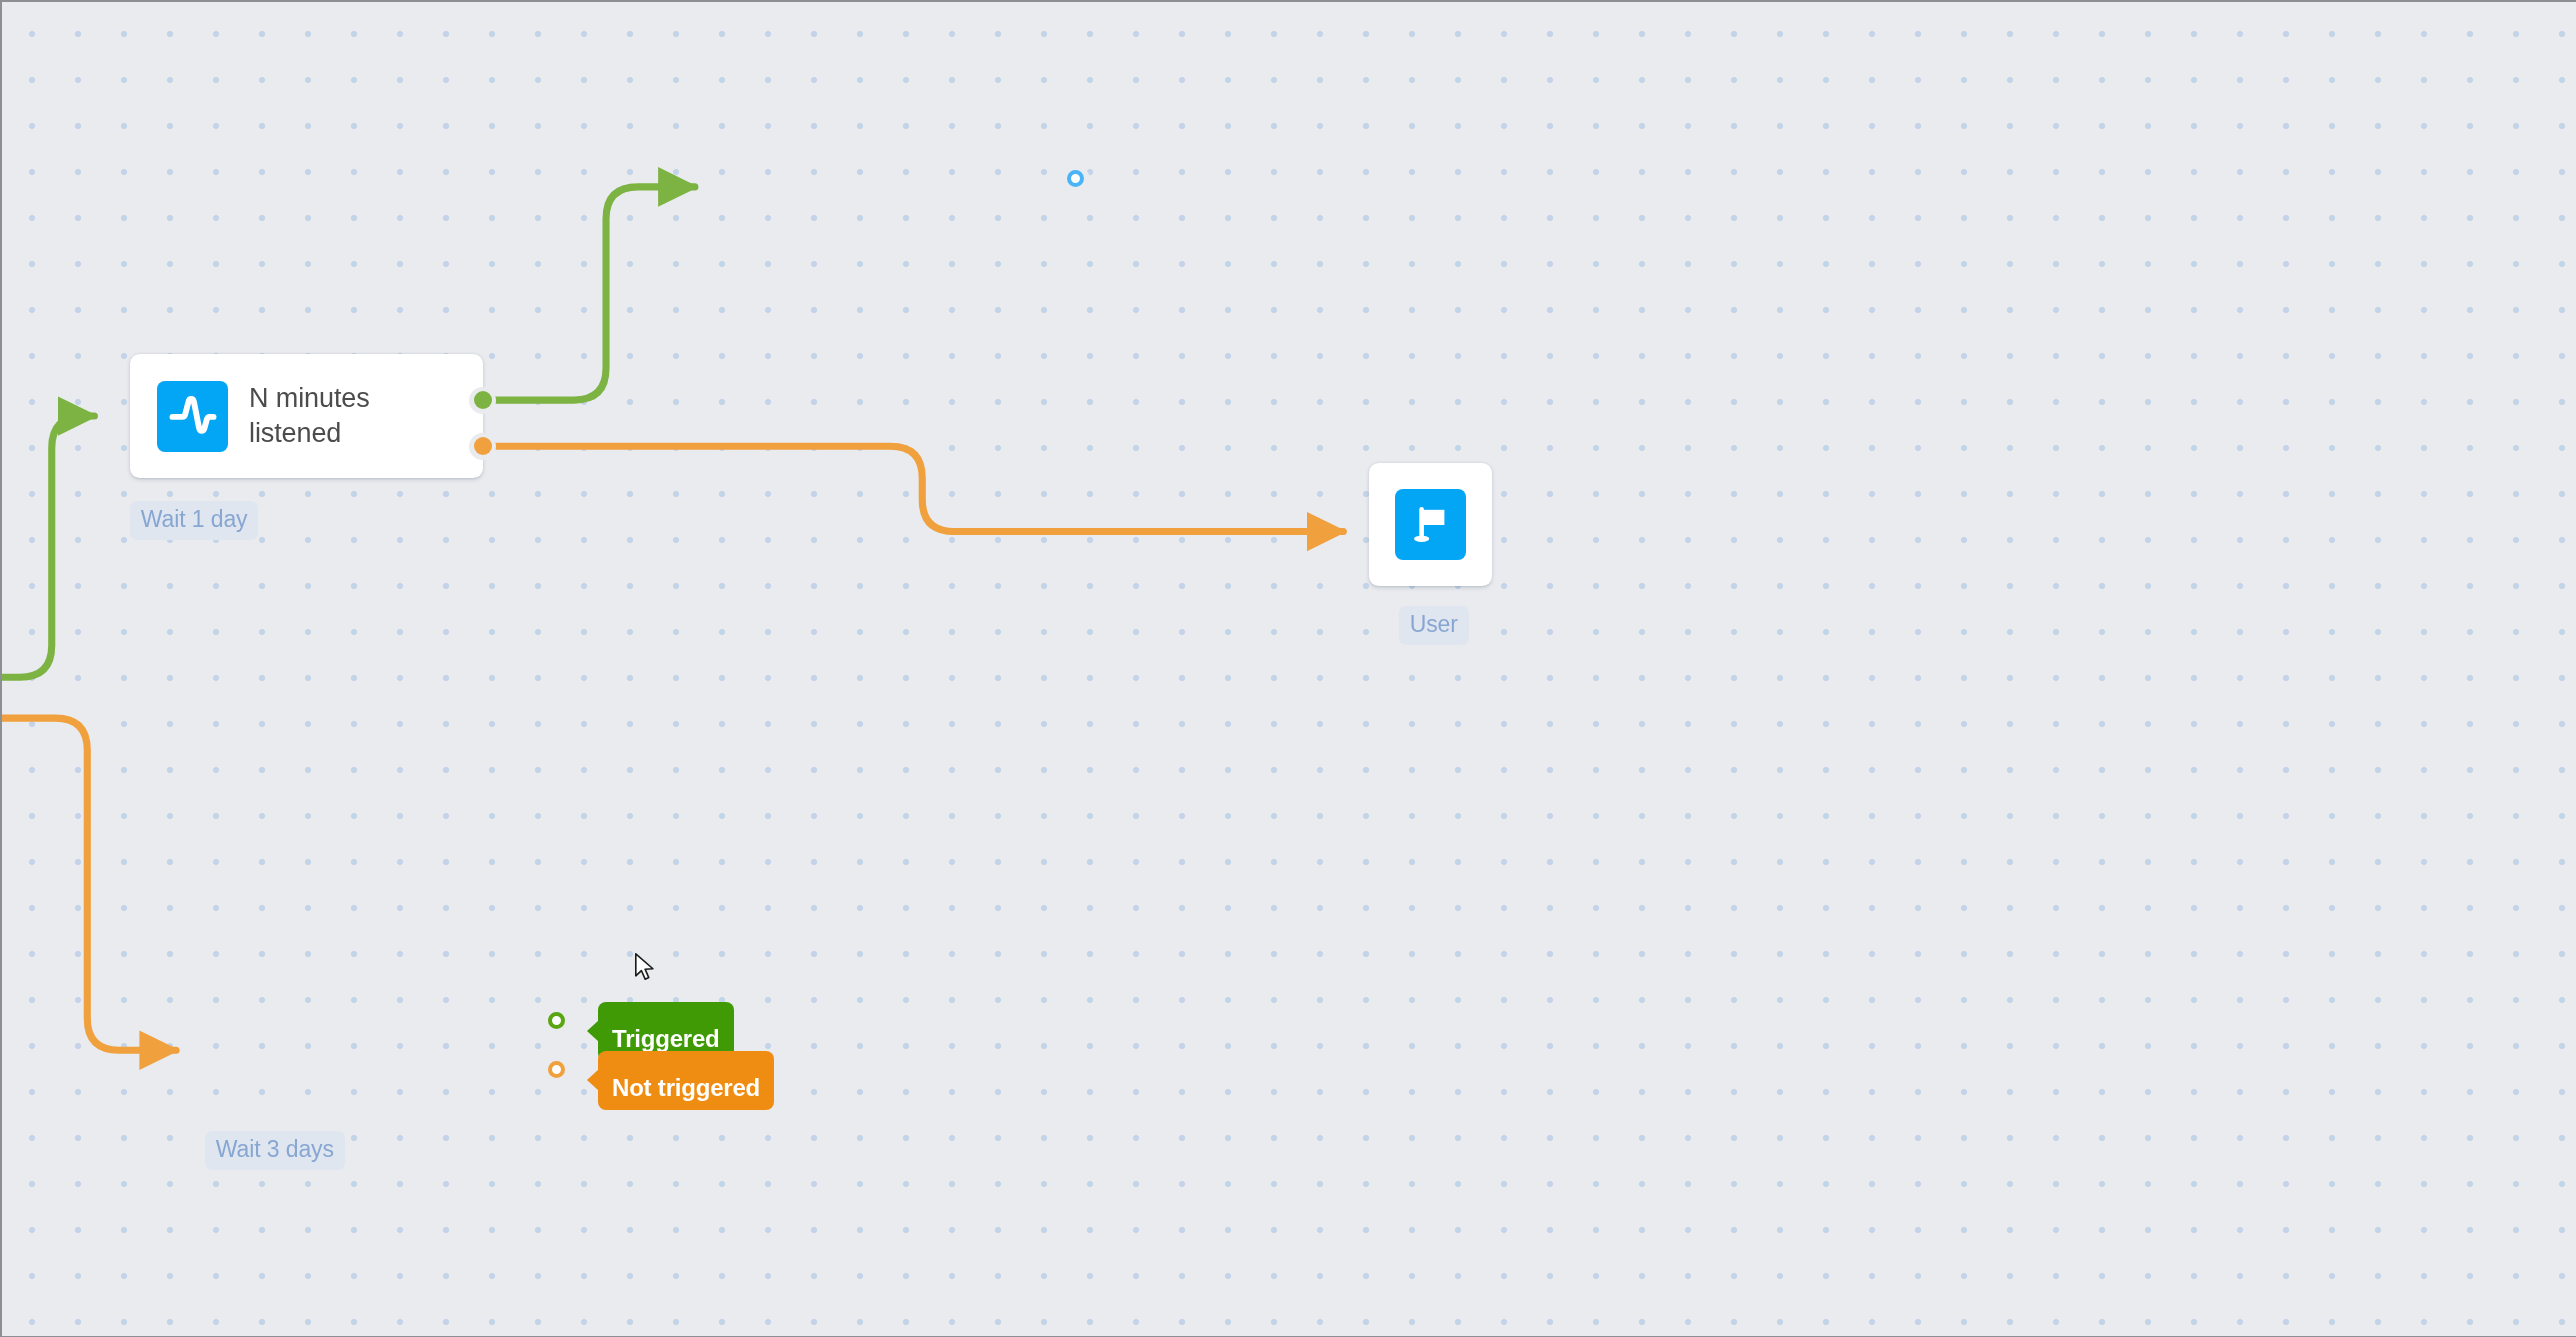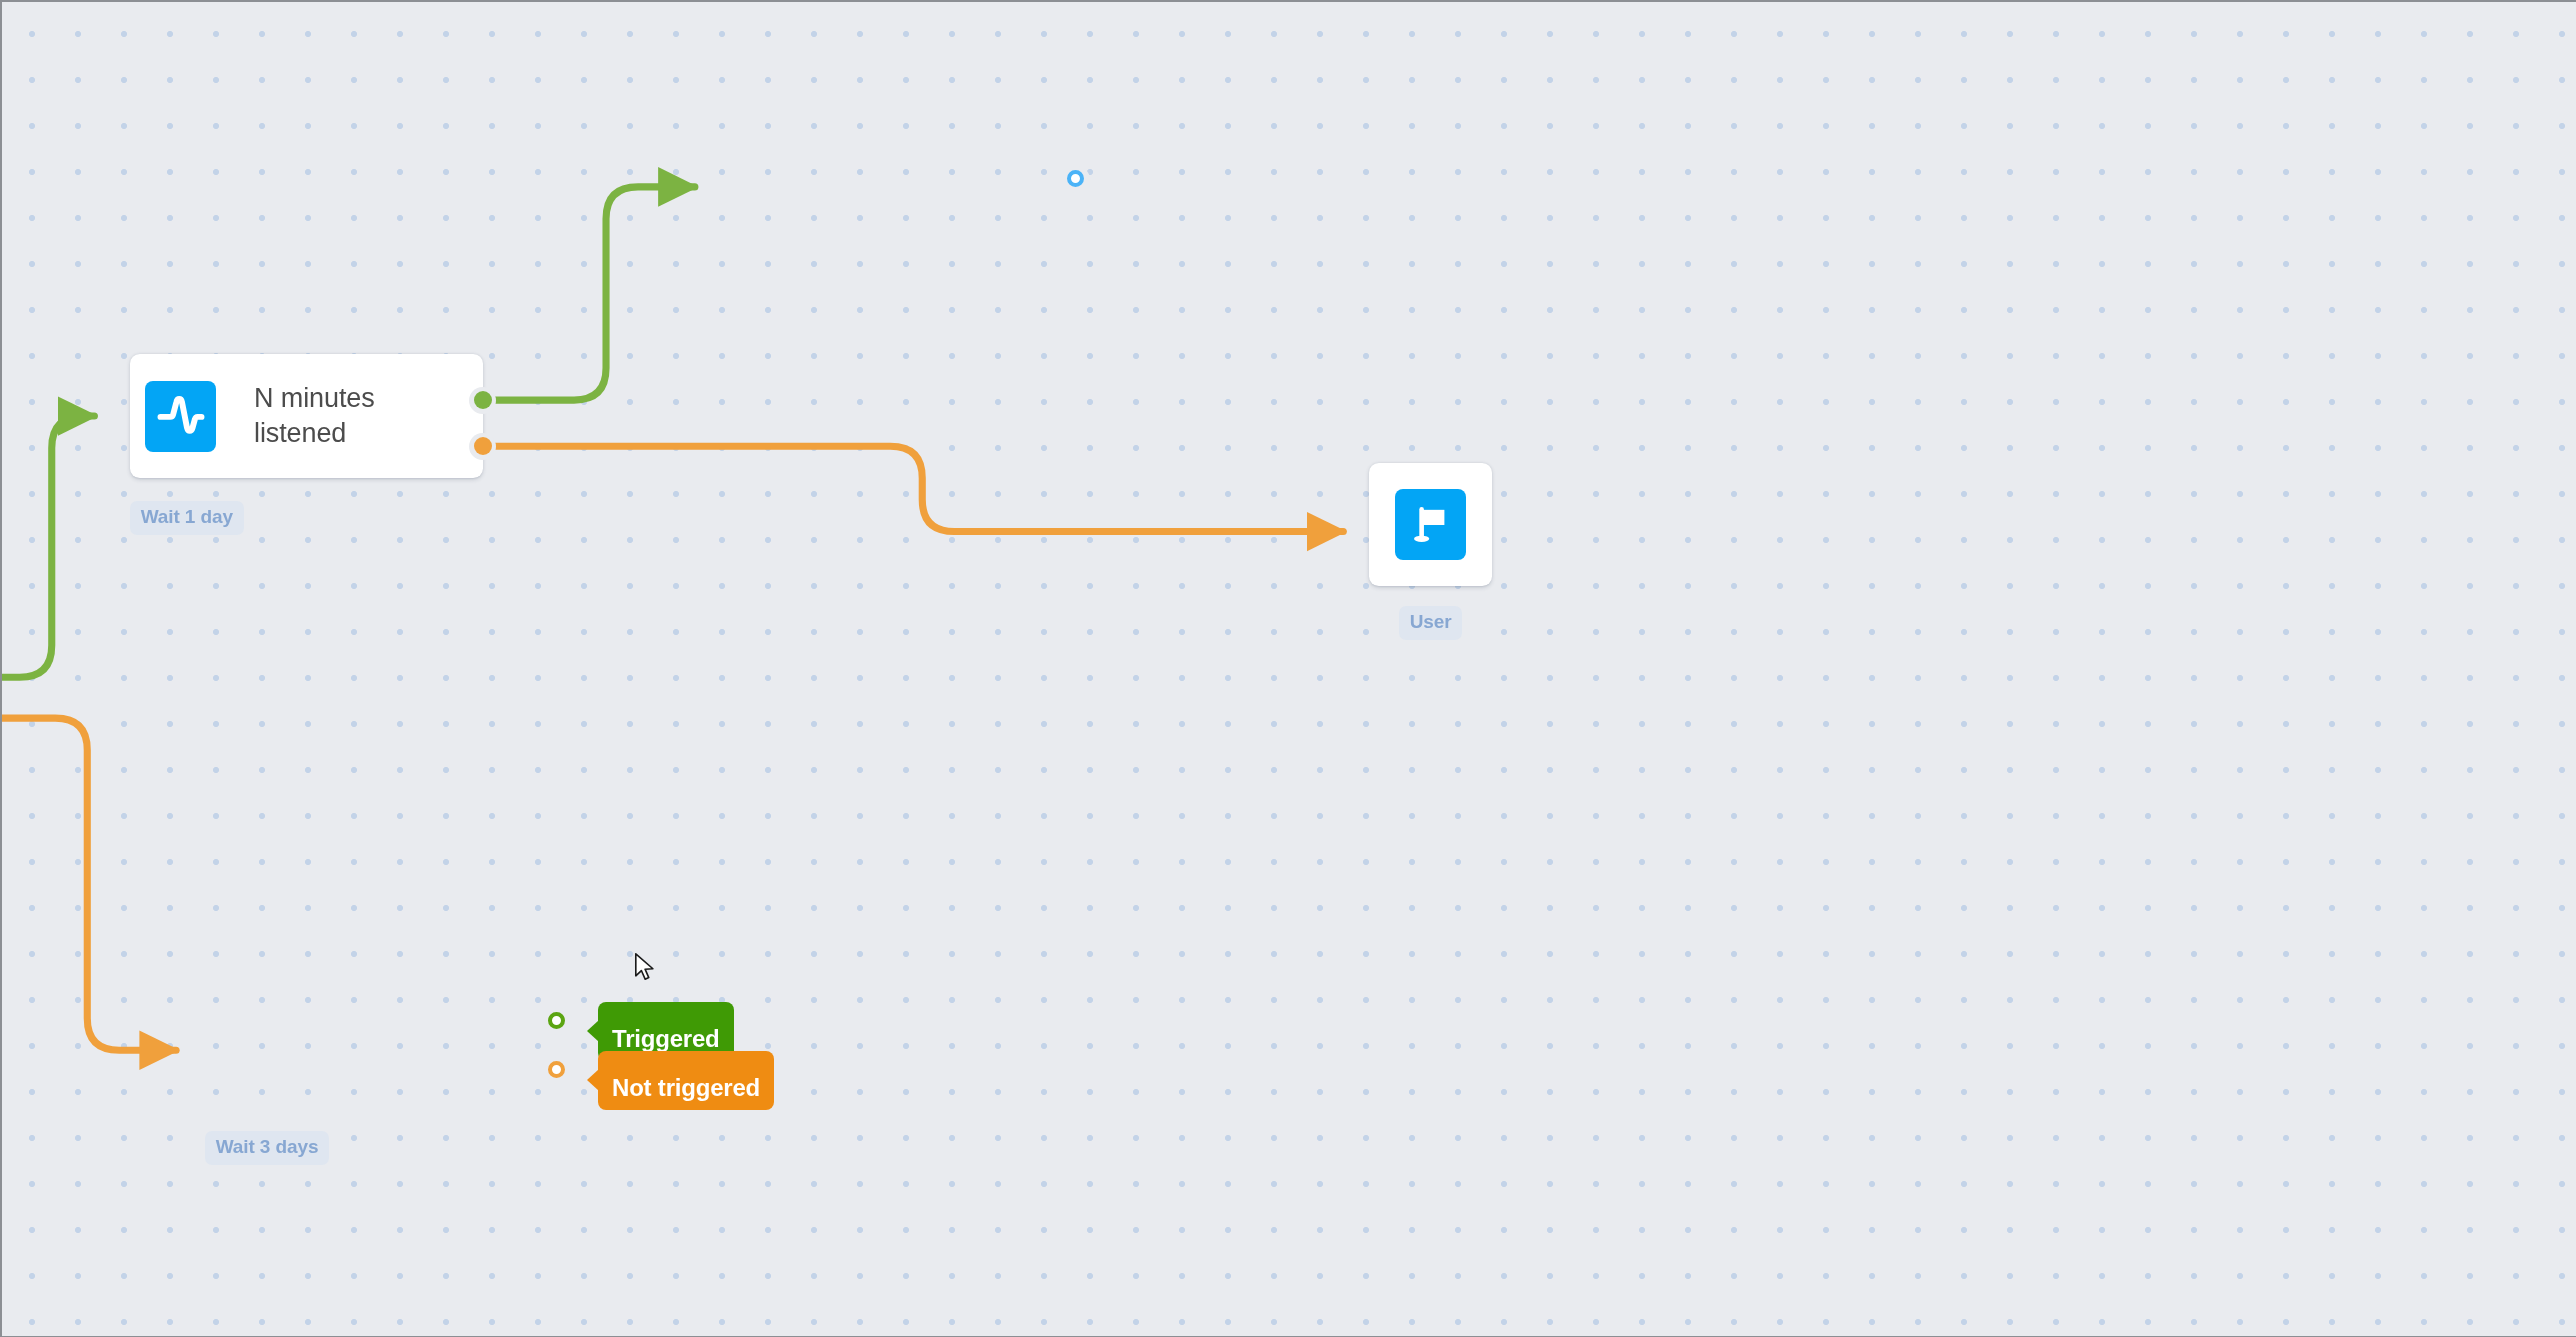--- a/index.html
+++ b/index.html
@@ -64,22 +64,22 @@
     color: #4c4c4c;
     letter-spacing: -0.1px;
     white-space: pre-line;
     padding-right: 12.4px;
   }
 
   
   #node-nminutes {
     left: 128px; top: 352px;
     width: 353px; height: 124px;
-    padding: 0 0 0 15px;
-    gap: 38px;
+    padding: 0 0 0 27px;
+    gap: 21px;
   }
   #node-update {
     left: 720px; top: 115px;
     width: 355px; height: 124px;
     padding: 0 0 0 27px;
     gap: 21px;
   }
   #node-pw {
     left: 203px; top: 986px;
     width: 353px; height: 124px;
@@ -127,22 +127,22 @@
     background: #ffffff;
     border: 4.4px solid #4bb3f7;
   }
 
   
   .chip {
     position: absolute;
     z-index: 3;
     background: #dfe6f0;
     color: #87a7d2;
-    font-size: 19px;
-    font-weight: bold;
+    font-size: 23px;
+    font-weight: normal;
     letter-spacing: -0.1px;
     border-radius: 7px;
     padding: 5.3px 10.7px 7px 10.7px;
     white-space: nowrap;
   }
   #chip-wait1 { left: 128px; top: 499px; }
   #chip-wait3 { left: 203px; top: 1129px; }
   #chip-exit  { left: 1397px; top: 604px; }
 
   

